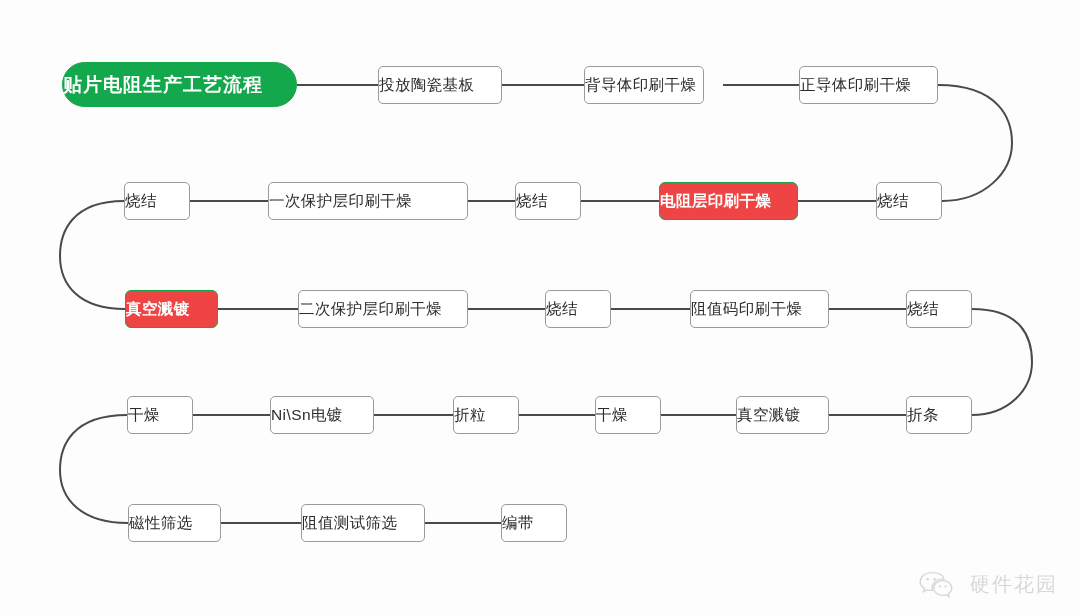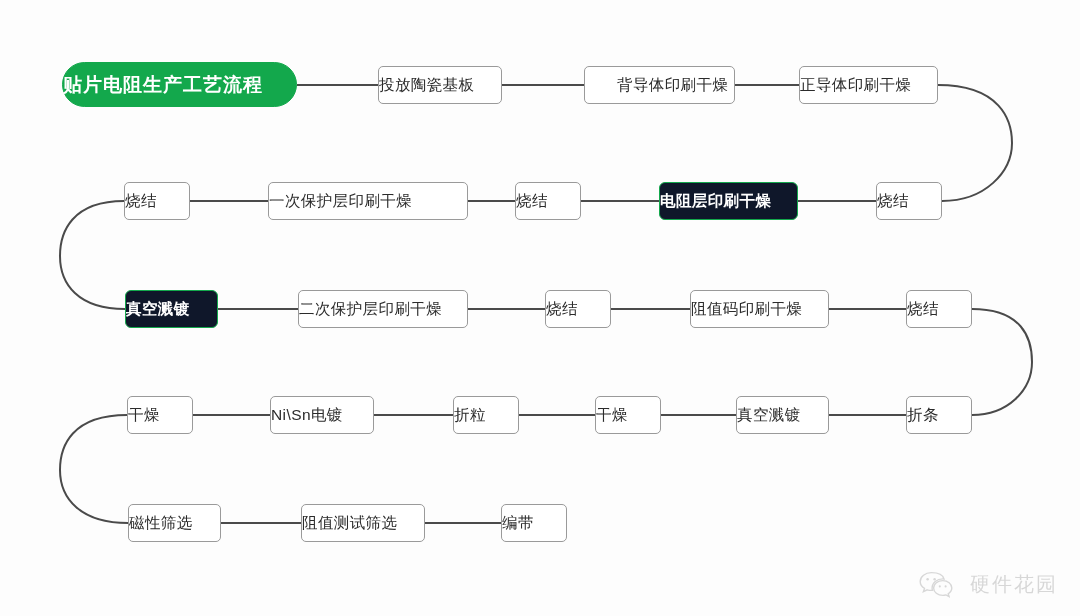--- a/index.html
+++ b/index.html
@@ -36,21 +36,21 @@
     border: 1.3px solid #9a9a9a;
     border-radius: 5px;
     color: #2b2b2b;
     font-size: 15.5px;
     line-height: 1;
     white-space: nowrap;
     letter-spacing: 0.4px;
     z-index: 3;
   }
   .node.green {
-    background: #0f172a;
+    background: #ef4444;
     border-color: #13a84c;
     color: #ffffff;
     font-weight: bold;
     border-radius: 6px;
   }
   .node.title-pill {
     background: #13a84c;
     border-color: #13a84c;
     color: #ffffff;
     font-weight: bold;
@@ -105,21 +105,21 @@
       <path d="M 127 415 C 72 415 60 446 60 470 C 60 498 80 523 128 523" fill="none" stroke="#4a4a4a" stroke-width="2"></path>
     </svg>
 
   <div id="nodes">
       <div class="node title-pill" style="left: 62px; top: 62px; width: 235px; height: 45px;">
         <span>贴片电阻生产工艺流程</span>
       </div>
       <div class="node" style="left: 378px; top: 66px; width: 124px; height: 38px;">
         <span>投放陶瓷基板</span>
       </div>
-      <div class="node" style="left: 584px; top: 66px; width: 151px; height: 38px; padding-left: 32px;">
+      <div class="node" style="left: 584px; top: 66px; width: 120px; height: 38px;">
         <span>背导体印刷干燥</span>
       </div>
       <div class="node" style="left: 799px; top: 66px; width: 139px; height: 38px;">
         <span>正导体印刷干燥</span>
       </div>
       <div class="node" style="left: 124px; top: 182px; width: 66px; height: 38px;">
         <span>烧结</span>
       </div>
       <div class="node" style="left: 268px; top: 182px; width: 200px; height: 38px;">
         <span>一次保护层印刷干燥</span>

